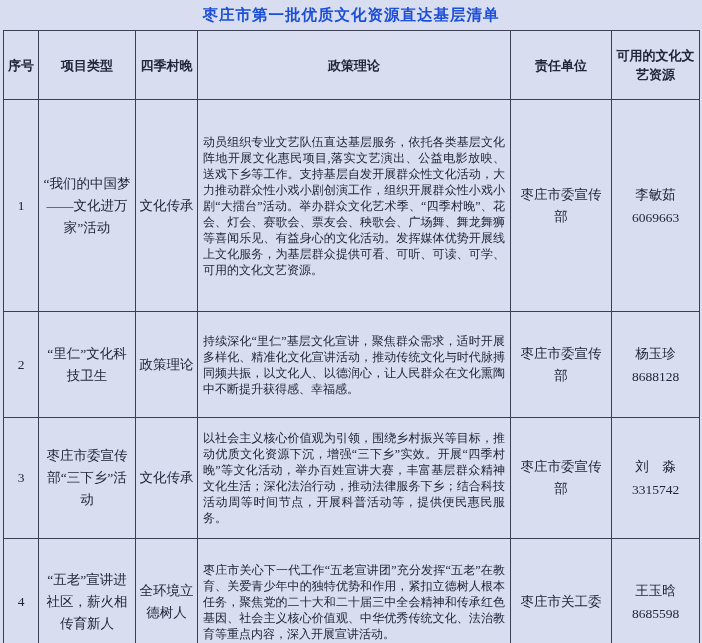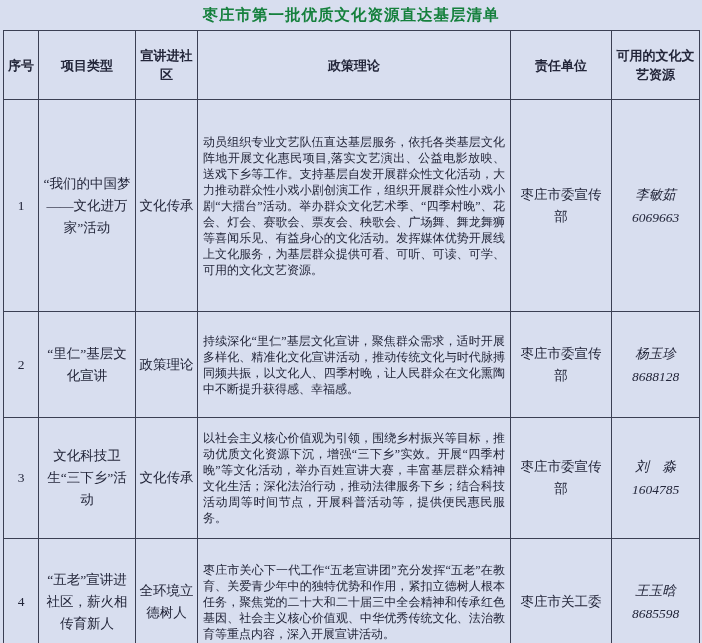--- a/index.html
+++ b/index.html
@@ -6,21 +6,21 @@
   body{
     width:702px;height:643px;overflow:hidden;
     background:#d8deef;
     font-family:"Liberation Serif",serif;
     color:#23263a;
   }
   .title{
     height:30px;
     display:flex;align-items:center;justify-content:center;
     font-size:15.5px;font-weight:bold;letter-spacing:1px;
-    color:#15803d;
+    color:#1d4ed8;
   }
   table{
     border-collapse:collapse;
     table-layout:fixed;
     margin-left:3px;
     width:696px;
   }
   th,td{
     border:1px solid #3b3f53;
     overflow:hidden;
@@ -38,21 +38,21 @@
     line-height:22px;
     padding:2px 3px;
   }
   .c-desc{
     font-size:12px;
     line-height:16px;
     text-align:justify;
     text-justify:inter-ideograph;
     padding:2px 5px;
   }
-  .contact-line{display:block;line-height:23px;font-style:italic;}
+  .contact-line{display:block;line-height:23px;}
   tr.hdr{height:69px;}
   tr.r0{height:212px;}
   tr.r1{height:106px;}
   tr.r2{height:121px;}
   tr.r3{height:126px;}
 </style>
 </head>
 <body>
 
 <div class="title">枣庄市第一批优质文化资源直达基层清单</div>
@@ -63,58 +63,58 @@
     <col style="width:97px">
     <col style="width:62px">
     <col style="width:313px">
     <col style="width:101px">
     <col style="width:88px">
   </colgroup>
   <thead>
     <tr class="hdr">
       <th>序号</th>
       <th>项目类型</th>
-      <th>宣讲进社区</th>
+      <th>四季村晚</th>
       <th>政策理论</th>
       <th>责任单位</th>
       <th>可用的文化文艺资源</th>
     </tr>
   </thead>
   <tbody>
     <tr class="r0">
       <td class="c-center">1</td>
       <td class="c-center">“我们的中国梦——文化进万家”活动</td>
       <td class="c-center">文化传承</td>
       <td class="c-desc">动员组织专业文艺队伍直达基层服务，依托各类基层文化阵地开展文化惠民项目,落实文艺演出、公益电影放映、送戏下乡等工作。支持基层自发开展群众性文化活动，大力推动群众性小戏小剧创演工作，组织开展群众性小戏小剧“大擂台”活动。举办群众文化艺术季、“四季村晚”、花会、灯会、赛歌会、票友会、秧歌会、广场舞、舞龙舞狮等喜闻乐见、有益身心的文化活动。发挥媒体优势开展线上文化服务，为基层群众提供可看、可听、可读、可学、可用的文化文艺资源。</td>
       <td class="c-center">枣庄市委宣传部</td>
       <td class="c-center">
         <span class="contact-line">李敏茹</span>
         <span class="contact-line">6069663</span>
       </td>
     </tr>
     <tr class="r1">
       <td class="c-center">2</td>
-      <td class="c-center">“里仁”基层文化宣讲</td>
+      <td class="c-center">“里仁”文化科技卫生</td>
       <td class="c-center">政策理论</td>
-      <td class="c-desc">持续深化“里仁”基层文化宣讲，聚焦群众需求，适时开展多样化、精准化文化宣讲活动，推动传统文化与时代脉搏同频共振，以文化人、四季村晚，让人民群众在文化熏陶中不断提升获得感、幸福感。</td>
+      <td class="c-desc">持续深化“里仁”基层文化宣讲，聚焦群众需求，适时开展多样化、精准化文化宣讲活动，推动传统文化与时代脉搏同频共振，以文化人、以德润心，让人民群众在文化熏陶中不断提升获得感、幸福感。</td>
       <td class="c-center">枣庄市委宣传部</td>
       <td class="c-center">
         <span class="contact-line">杨玉珍</span>
         <span class="contact-line">8688128</span>
       </td>
     </tr>
     <tr class="r2">
       <td class="c-center">3</td>
-      <td class="c-center">文化科技卫生“三下乡”活动</td>
+      <td class="c-center">枣庄市委宣传部“三下乡”活动</td>
       <td class="c-center">文化传承</td>
       <td class="c-desc">以社会主义核心价值观为引领，围绕乡村振兴等目标，推动优质文化资源下沉，增强“三下乡”实效。开展“四季村晚”等文化活动，举办百姓宣讲大赛，丰富基层群众精神文化生活；深化法治行动，推动法律服务下乡；结合科技活动周等时间节点，开展科普活动等，提供便民惠民服务。</td>
       <td class="c-center">枣庄市委宣传部</td>
       <td class="c-center">
         <span class="contact-line">刘　淼</span>
-        <span class="contact-line">1604785</span>
+        <span class="contact-line">3315742</span>
       </td>
     </tr>
     <tr class="r3">
       <td class="c-center">4</td>
       <td class="c-center">“五老”宣讲进社区，薪火相传育新人</td>
       <td class="c-center">全环境立德树人</td>
       <td class="c-desc">枣庄市关心下一代工作“五老宣讲团”充分发挥“五老”在教育、关爱青少年中的独特优势和作用，紧扣立德树人根本任务，聚焦党的二十大和二十届三中全会精神和传承红色基因、社会主义核心价值观、中华优秀传统文化、法治教育等重点内容，深入开展宣讲活动。</td>
       <td class="c-center">枣庄市关工委</td>
       <td class="c-center">
         <span class="contact-line">王玉晗</span>

